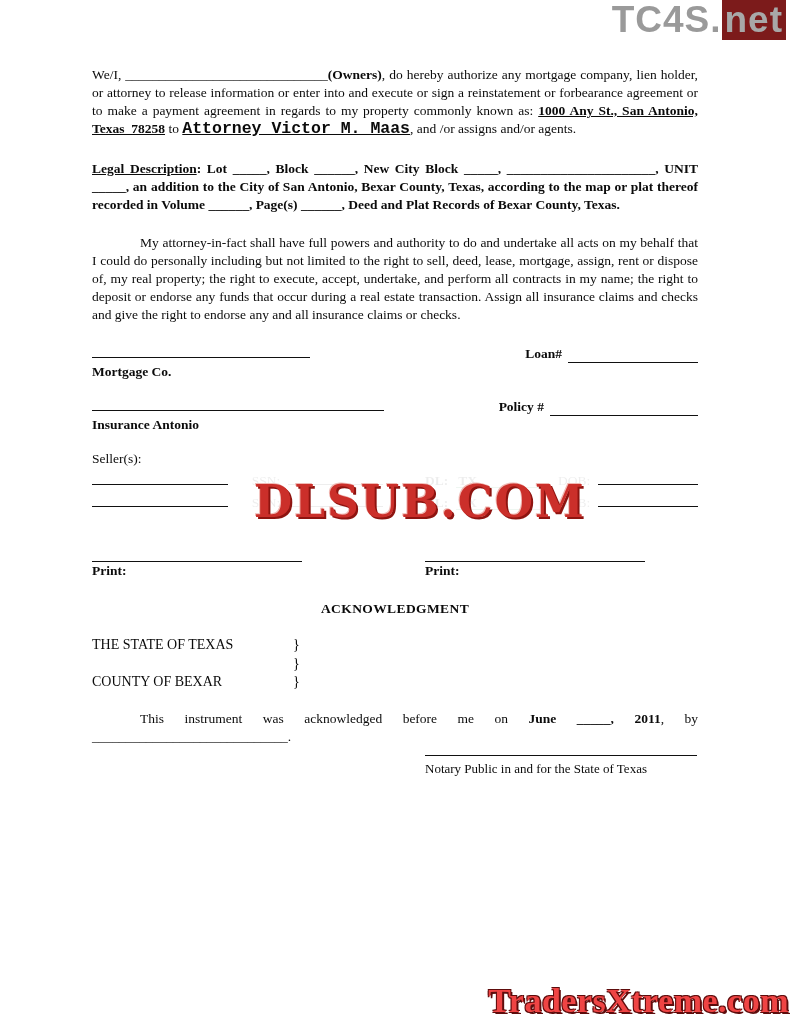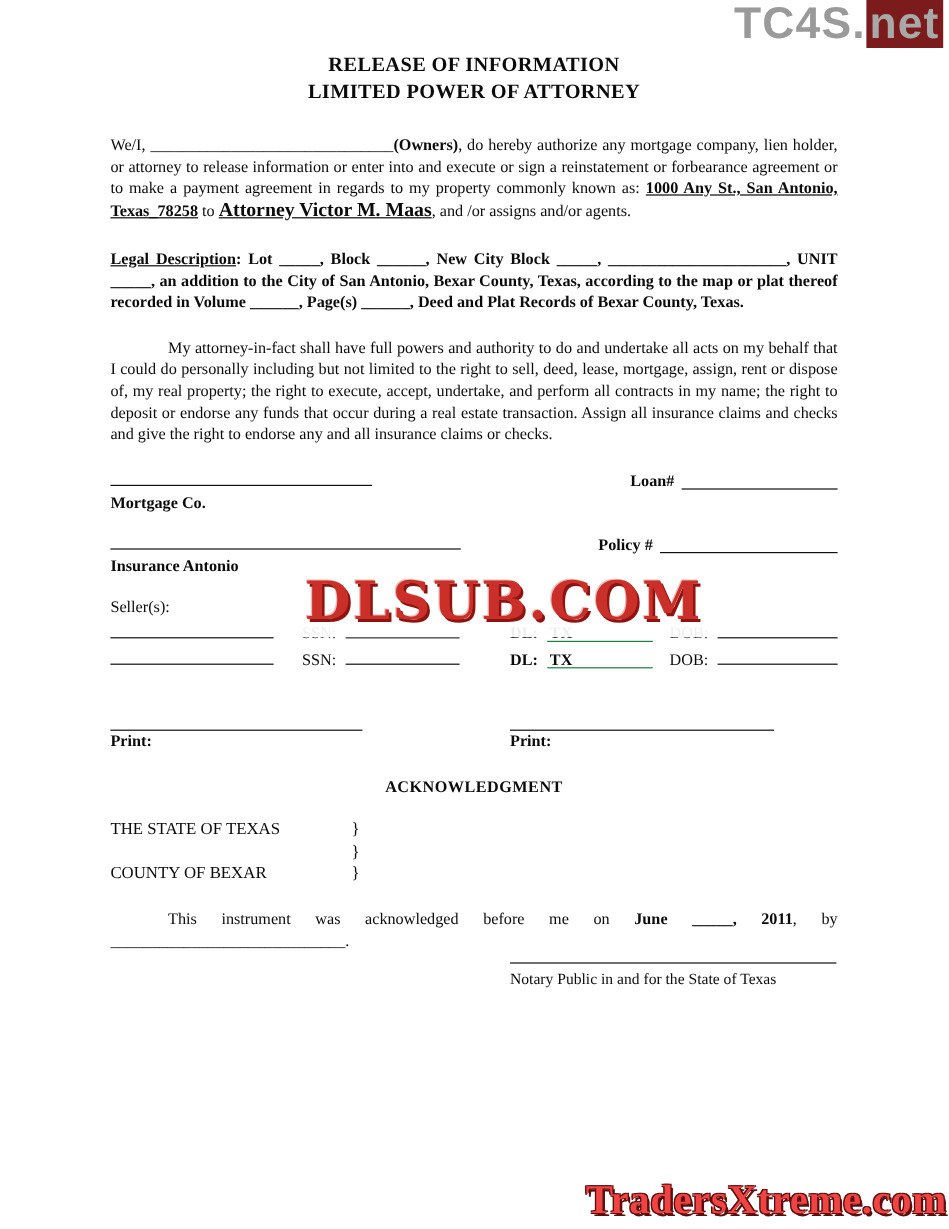--- a/index.html
+++ b/index.html
@@ -19,36 +19,36 @@
     top: 42px;
     width: 606px;
     font-size: 13.5px;
     line-height: 18px;
   }
   .title { text-align: center; font-weight: 700; font-size: 17px; line-height: 23px; letter-spacing: .3px; }
   .j { text-align: justify; }
   .indent { text-indent: 48px; }
   .b { font-weight: 700; }
   .u { text-decoration: underline; }
-  .big { font-size: 16.5px; }
+  .big { font-size: 16.5px; font-family: Liberation Mono, monospace; }
 
   .mt16 { margin-top: 16px; } .mt20 { margin-top: 20px; }
   .mt22 { margin-top: 22px; } .mt24 { margin-top: 24px; } .mt36 { margin-top: 36px; }
 
   .blank { display: inline-block; border-bottom: 1px solid #111; height: 14px; vertical-align: baseline; }
   .w95  { width: 95px; }  .w100 { width: 100px; } .w130 { width: 130px; }
   .w136 { width: 136px; } .w148 { width: 148px; } .w210 { width: 210px; }
   .w218 { width: 218px; } .w220 { width: 220px; } .w292 { width: 292px; }
 
   .ml8 { margin-left: 8px; } .ml14 { margin-left: 14px; } .ml24 { margin-left: 24px; }
   .ml30 { margin-left: 30px; padding-left: 12px; } .ml123 { margin-left: 123px; }
 
   .row { display: flex; align-items: baseline; }
   .between { justify-content: space-between; }
-  .right-group { display: inline-flex; align-items: center; gap: 6px; }
+  .right-group { display: inline-flex; align-items: flex-end; gap: 6px; }
 
   .seller-row { display: flex; align-items: baseline; margin-top: 3px; }
   .tx-blank { display: inline-block; border-bottom: 1px solid #15803d; width: 88px; padding-left: 2px; height: 16px; }
 
   .sig-row { display: flex; align-items: baseline; }
   .print-row { display: flex; }
   .print-cell { display: inline-block; width: 210px; font-weight: 700; }
 
   .ack-title { text-align: center; font-weight: 700; margin-top: 20px; letter-spacing: .4px; }
 
@@ -89,24 +89,20 @@
 </style>
 </head>
 <body>
 
 <div class="page">
 
   <div class="wm-top"><span>TC4S.</span><span class="wm-top-net">net</span></div>
 
   <div class="content">
 
-    <div class="title">
-      <div>RELEASE OF INFORMATION</div>
-      <div>LIMITED POWER OF ATTORNEY</div>
-    </div>
 
     <p class="j mt24"><span>We/I, </span><span>______________________________</span><span class="b">(Owners)</span><span>, do hereby authorize any mortgage company, lien holder, or attorney to release information or enter into and execute or sign a reinstatement or forbearance agreement or to make a payment agreement in regards to my property commonly known as: </span><span class="b u">1000 Any St., San Antonio, Texas_78258</span><span> to </span><span class="b u big">Attorney Victor M. Maas</span><span>, and /or assigns and/or agents.</span></p>
 
     <p class="j mt22"><span class="b u">Legal Description</span><span class="b">:  Lot _____, Block ______, New City Block _____, ______________________, UNIT _____, an addition to the City of San Antonio, Bexar County, Texas, according to the map or plat thereof recorded in Volume ______, Page(s) ______, Deed and Plat Records of Bexar County, Texas.</span></p>
 
     <p class="j indent mt20"><span>My attorney-in-fact shall have full powers and authority to do and undertake all acts on my behalf that I could do personally including but not limited to the right to sell, deed, lease, mortgage, assign, rent or dispose of, my real property; the right to execute, accept, undertake, and perform all contracts in my name; the right to deposit or endorse any funds that occur during a real estate transaction.  Assign all insurance claims and checks and give the right to endorse any and all insurance claims or checks.</span></p>
 
     <div class="row between mt20">
       <span class="blank w218"></span>
       <span class="right-group">

